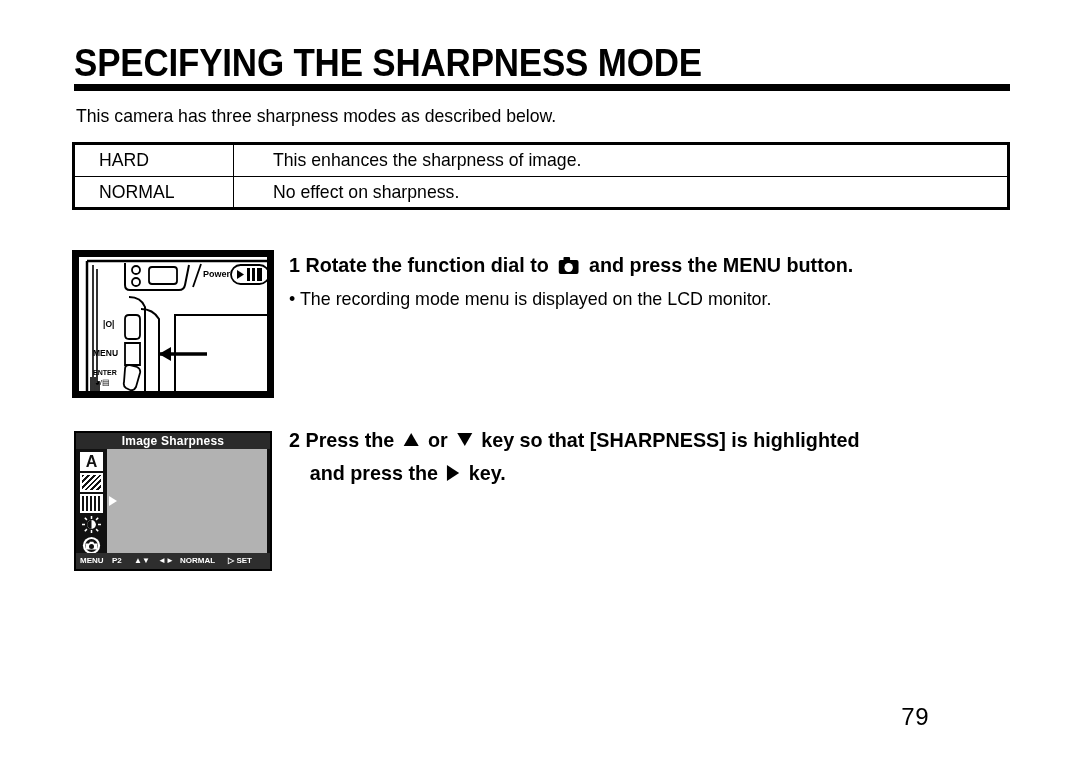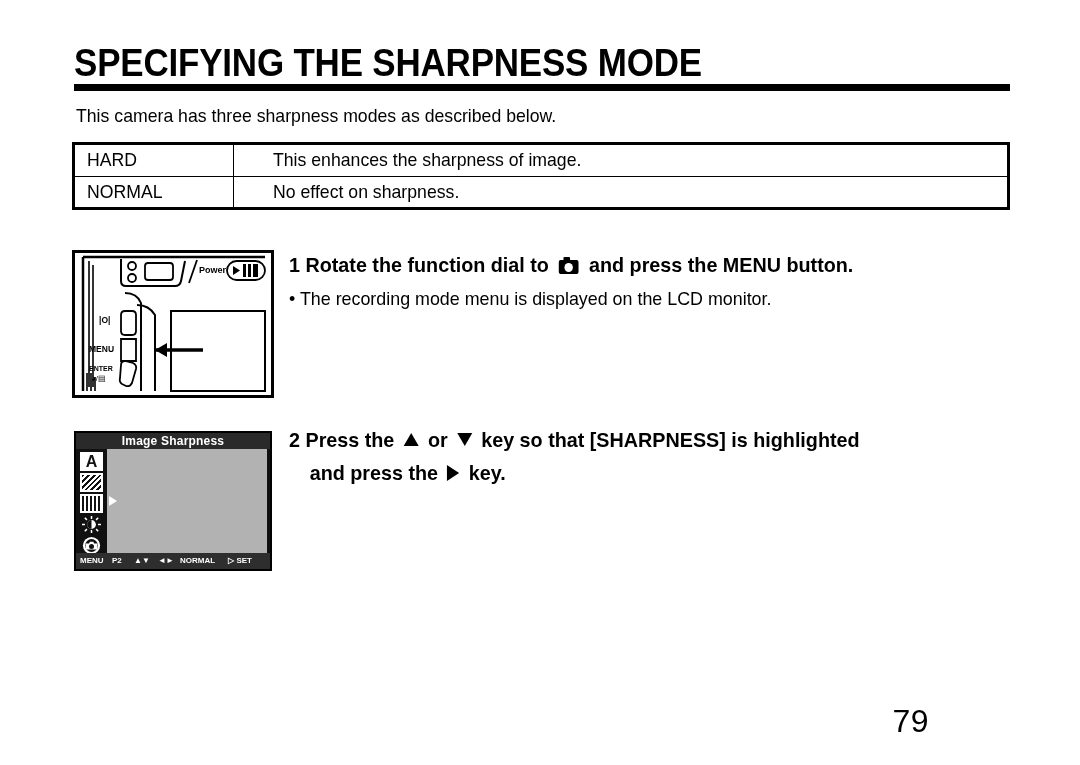--- a/index.html
+++ b/index.html
@@ -75,41 +75,41 @@
     height: 31px;
     font-size: 19px;
     padding: 0 0 0 14px;
     box-sizing: border-box;
   }
   .mode-table tr:first-child td { border-top: none; }
   .mode-table tr:last-child td { border-bottom: none; }
   .mode-table td:first-child {
     width: 158px;
     border-left: none;
-    padding-left: 12px;
+    padding-left: 24px;
   }
   .mode-table td:last-child {
     border-right: none;
     padding-left: 39px;
   }
   .cell-txt {
     display: inline-block;
     transform: scaleX(0.93);
     transform-origin: left center;
     white-space: nowrap;
   }
 
   
   .fig-camera {
     position: absolute;
     left: 72px;
     top: 250px;
     width: 202px;
     height: 148px;
-    border: 3px solid #000000;
+    border: 7px solid #000000;
     box-sizing: border-box;
     background: #fff;
     overflow: hidden;
   }
   .fig-camera svg { display: block; }
 
   
   .fig-lcd {
     position: absolute;
     left: 74px;
@@ -290,21 +290,21 @@
   }
   .tri-up   { border-left: 8px solid transparent; border-right: 8px solid transparent; border-bottom: 13px solid #000; }
   .tri-down { border-left: 8px solid transparent; border-right: 8px solid transparent; border-top: 13px solid #000; }
   .tri-right{ border-top: 8px solid transparent; border-bottom: 8px solid transparent; border-left: 13px solid #000; vertical-align: -1px; }
 
   
   .page-number {
     position: absolute;
     right: 72px;
     top: 703px;
-    font-size: 32px;
+    font-size: 24px;
     letter-spacing: 0.5px;
   }
 </style>
 </head>
 <body>
 
 <div class="page">
 
   <div class="title">SPECIFYING THE SHARPNESS MODE</div>
   <div class="title-rule"></div>

